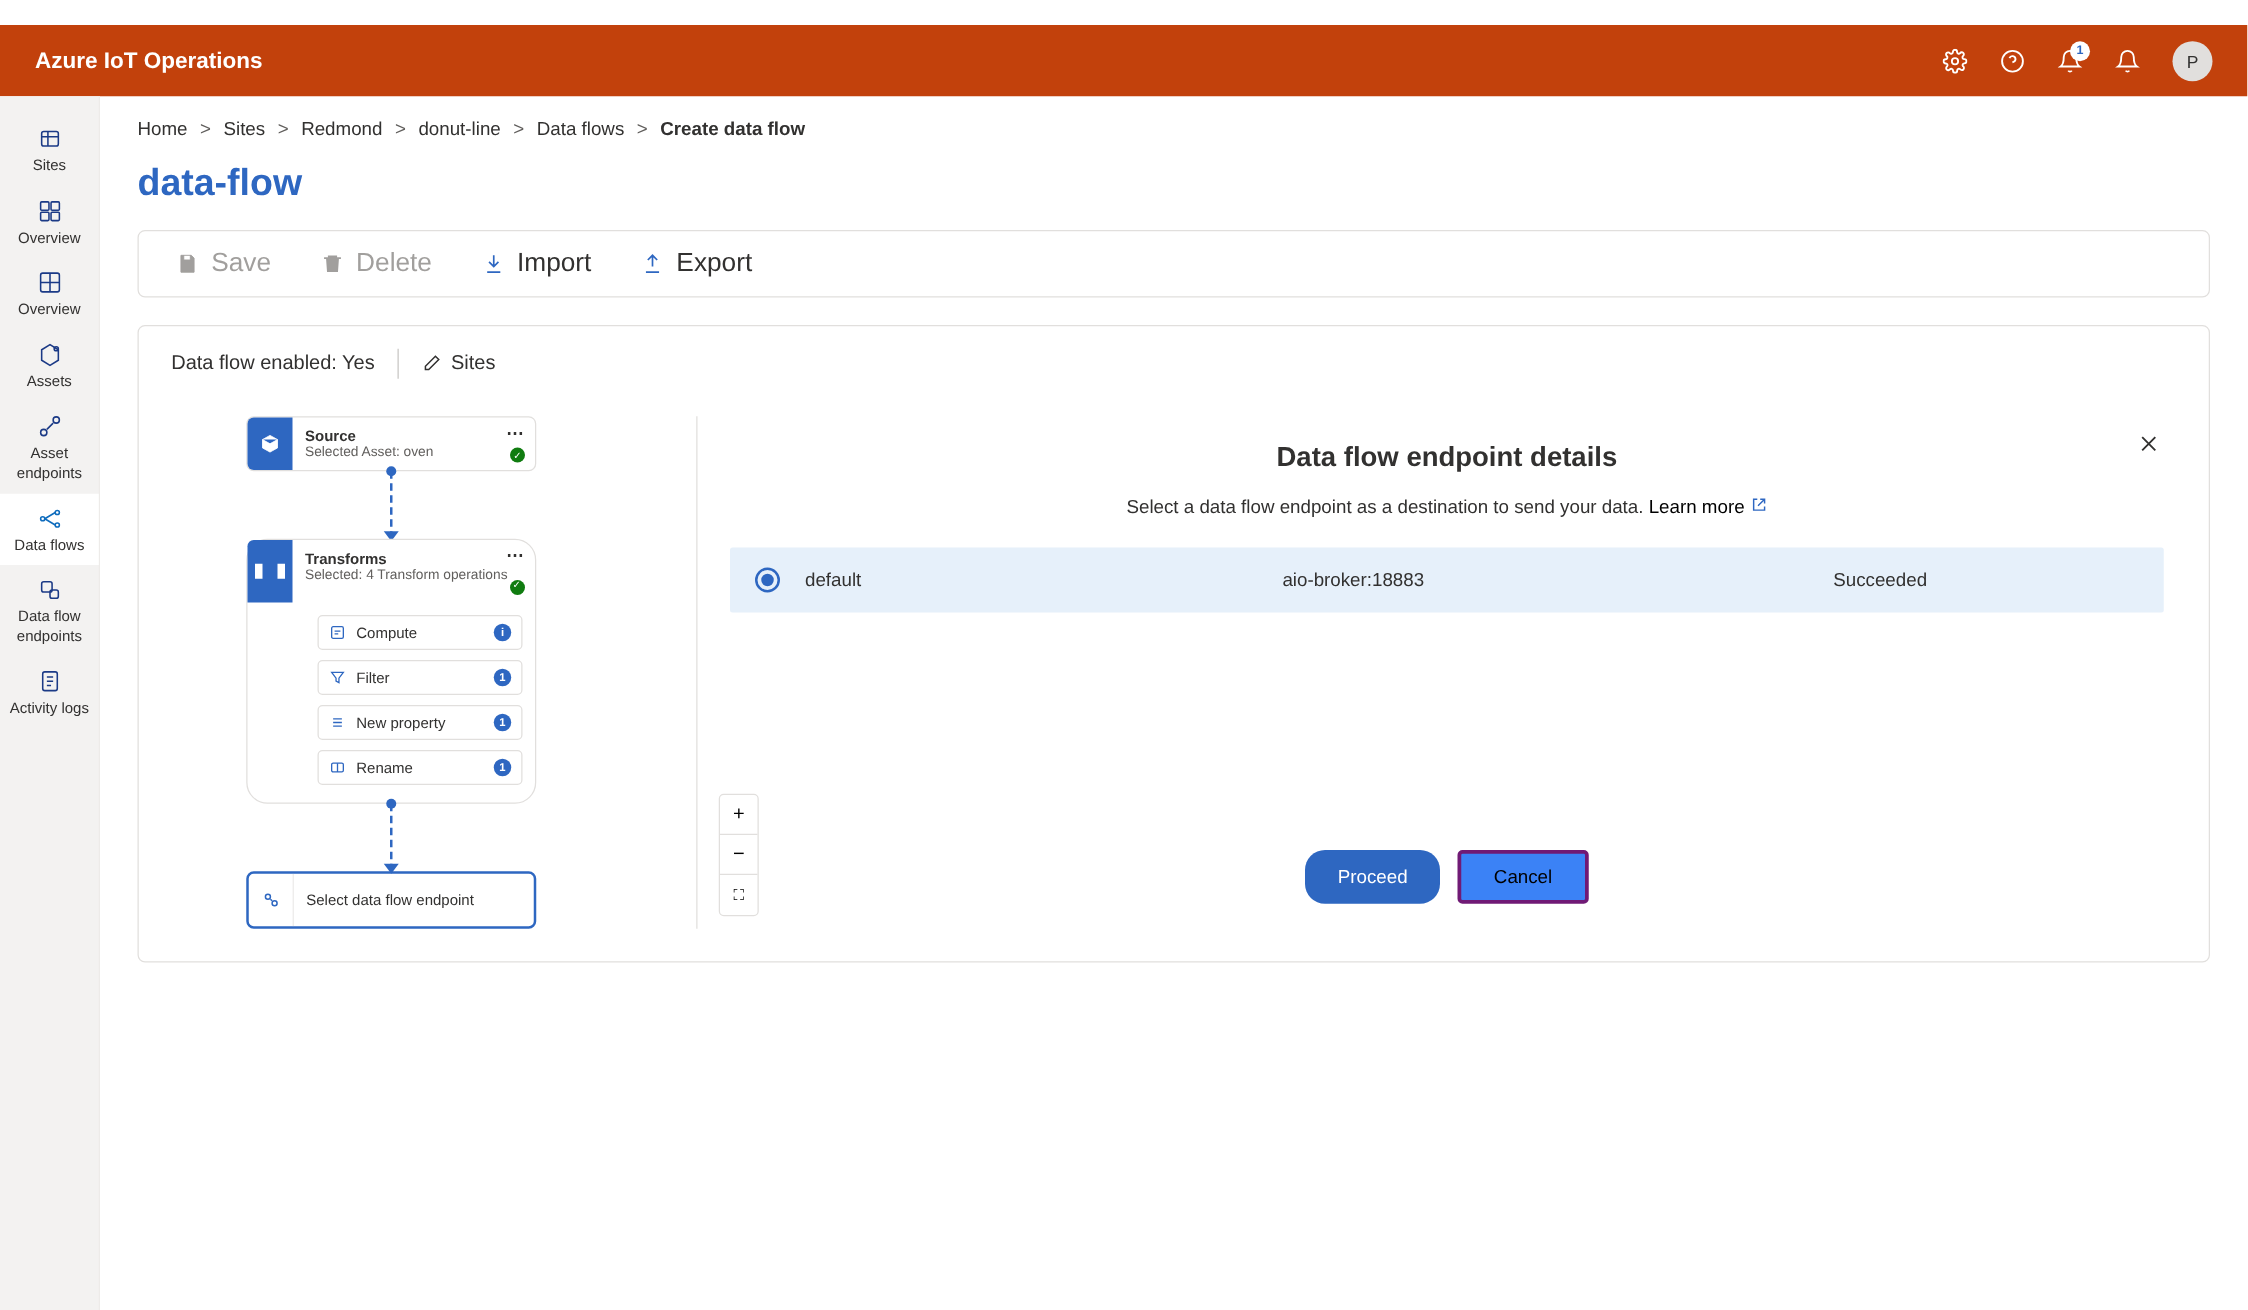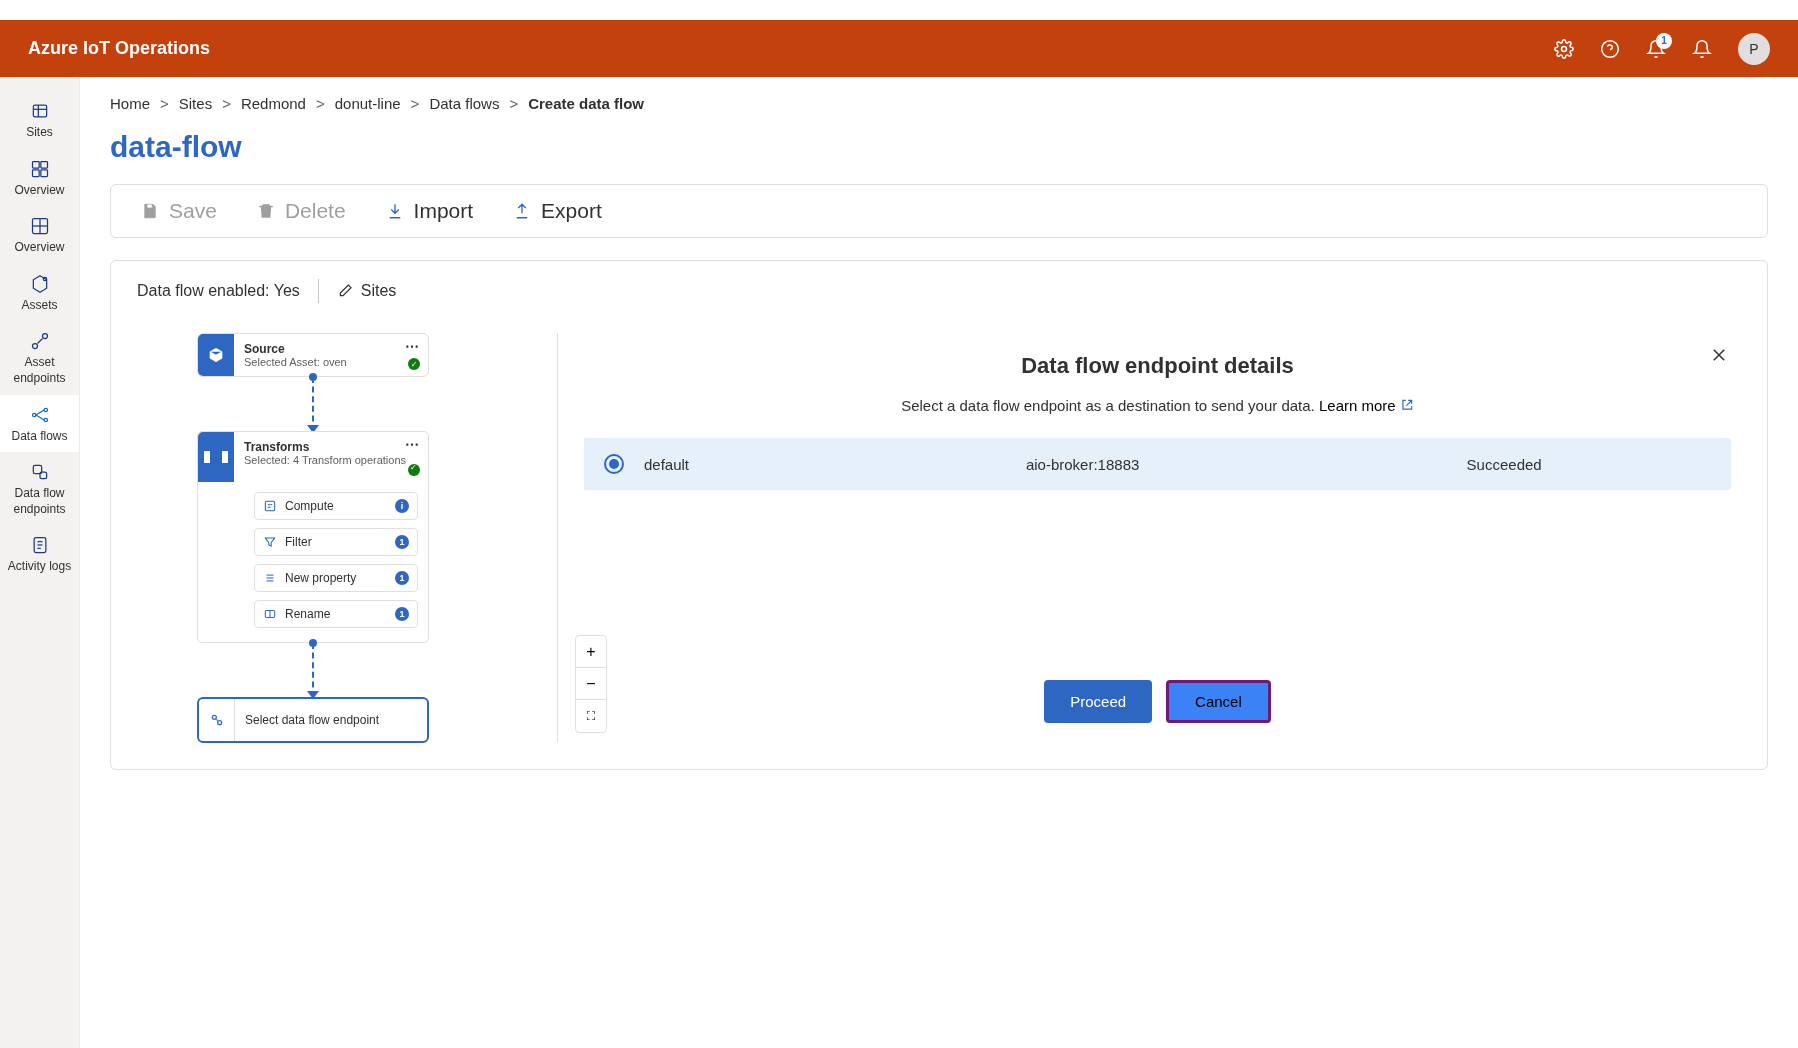--- a/index.html
+++ b/index.html
@@ -49,21 +49,21 @@
 .node { width: 232px; border: 1px solid #e1dfdd; border-radius: 6px; display: flex; position: relative; background: #fff; margin-left: 0; }
 .node .node-icon { width: 36px; background: #2e67c1; border-radius: 5px 0 0 5px; display: flex; align-items: center; justify-content: center; }
 .node .node-icon svg { width: 16px; height: 16px; fill: #fff; stroke: #fff; }
 .node .node-body { flex: 1; padding: 8px 10px; }
 .node .node-title { font-size: 12px; font-weight: 600; color: #323130; }
 .node .node-sub { font-size: 11px; color: #605e5c; }
 .node .node-more { position: absolute; top: 4px; right: 8px; font-size: 14px; font-weight: 700; letter-spacing: 1px; color: #323130; cursor: pointer; }
 .node .node-check { position: absolute; bottom: 6px; right: 8px; width: 12px; height: 12px; background: #107c10; border-radius: 50%; display: flex; align-items: center; justify-content: center; }
 .node .node-check::after { content: "✓"; color: #fff; font-size: 8px; }
 
-.transforms-wrap { width: 232px; border: 1px solid #e1dfdd; border-radius: 5px; background: #fff; position: relative; }
+.transforms-wrap { width: 232px; border: 1px solid #e1dfdd; border-radius: 17px; background: #fff; position: relative; }
 .transforms-wrap .t-head { display: flex; }
 .transforms-wrap .t-head .node-icon { width: 36px; background: #2e67c1; border-radius: 5px 0 0 0; display: flex; align-items: center; justify-content: center; height: 50px; }
 .transforms-wrap .t-head .node-body { padding: 8px 10px; flex: 1; }
 .transforms-wrap .node-title { font-size: 12px; font-weight: 600; }
 .transforms-wrap .node-sub { font-size: 11px; color: #605e5c; }
 .transforms-wrap .node-more { position: absolute; top: 4px; right: 8px; font-size: 14px; font-weight: 700; letter-spacing: 1px; cursor: pointer; }
 .transforms-wrap .node-check { position: absolute; top: 32px; right: 8px; width: 12px; height: 12px; background: #107c10; border-radius: 50%; }
 .transforms-wrap .node-check::after { content: "✓"; color: #fff; font-size: 8px; position: absolute; top: -1px; left: 2px; }
 .op-list { padding: 10px 10px 14px 56px; display: flex; flex-direction: column; gap: 8px; }
 .op-item { border: 1px solid #e1dfdd; border-radius: 4px; padding: 6px 8px; display: flex; align-items: center; gap: 8px; font-size: 12px; cursor: pointer; position: relative; }
@@ -94,21 +94,21 @@
 .panel-desc a svg { width: 14px; height: 14px; vertical-align: -1px; }
 
 .tbl { width: 100%; }
 .tbl-head { display: grid; grid-template-columns: 60px 1.3fr 1.5fr 0.9fr; padding: 10px 0; font-size: 15px; color: #323130; }
 .tbl-row { display: grid; grid-template-columns: 60px 1.3fr 1.5fr 0.9fr; padding: 16px 0; background: #e6f0fa; border-radius: 2px; align-items: center; font-size: 15px; }
 .radio-cell { display: flex; justify-content: center; }
 .radio-outer { width: 20px; height: 20px; border: 2px solid #2e67c1; border-radius: 50%; display: flex; align-items: center; justify-content: center; cursor: pointer; }
 .radio-inner { width: 10px; height: 10px; background: #2e67c1; border-radius: 50%; }
 
 .panel-footer { margin-top: auto; display: flex; gap: 14px; padding-top: 30px; }
-.btn-primary { background: #2e67c1; color: #fff; border: none; padding: 10px 26px; border-radius: 4px; font-size: 15px; cursor: pointer; }
+.btn-primary { background: #2e67c1; color: #fff; border: none; padding: 10px 26px; border-radius: 16px; font-size: 15px; cursor: pointer; }
 .btn-secondary { background: #3b82f6; border: 3px solid #701a75; padding: 10px 26px; border-radius: 4px; font-size: 15px; cursor: pointer; }
 </style>
 </head>
 <body>
 
 <div class="header-bar">
   <div class="header-title">Azure IoT Operations</div>
   <div class="header-icons">
     <div class="header-icon">
       <svg viewBox="0 0 24 24" stroke-width="1.8">

